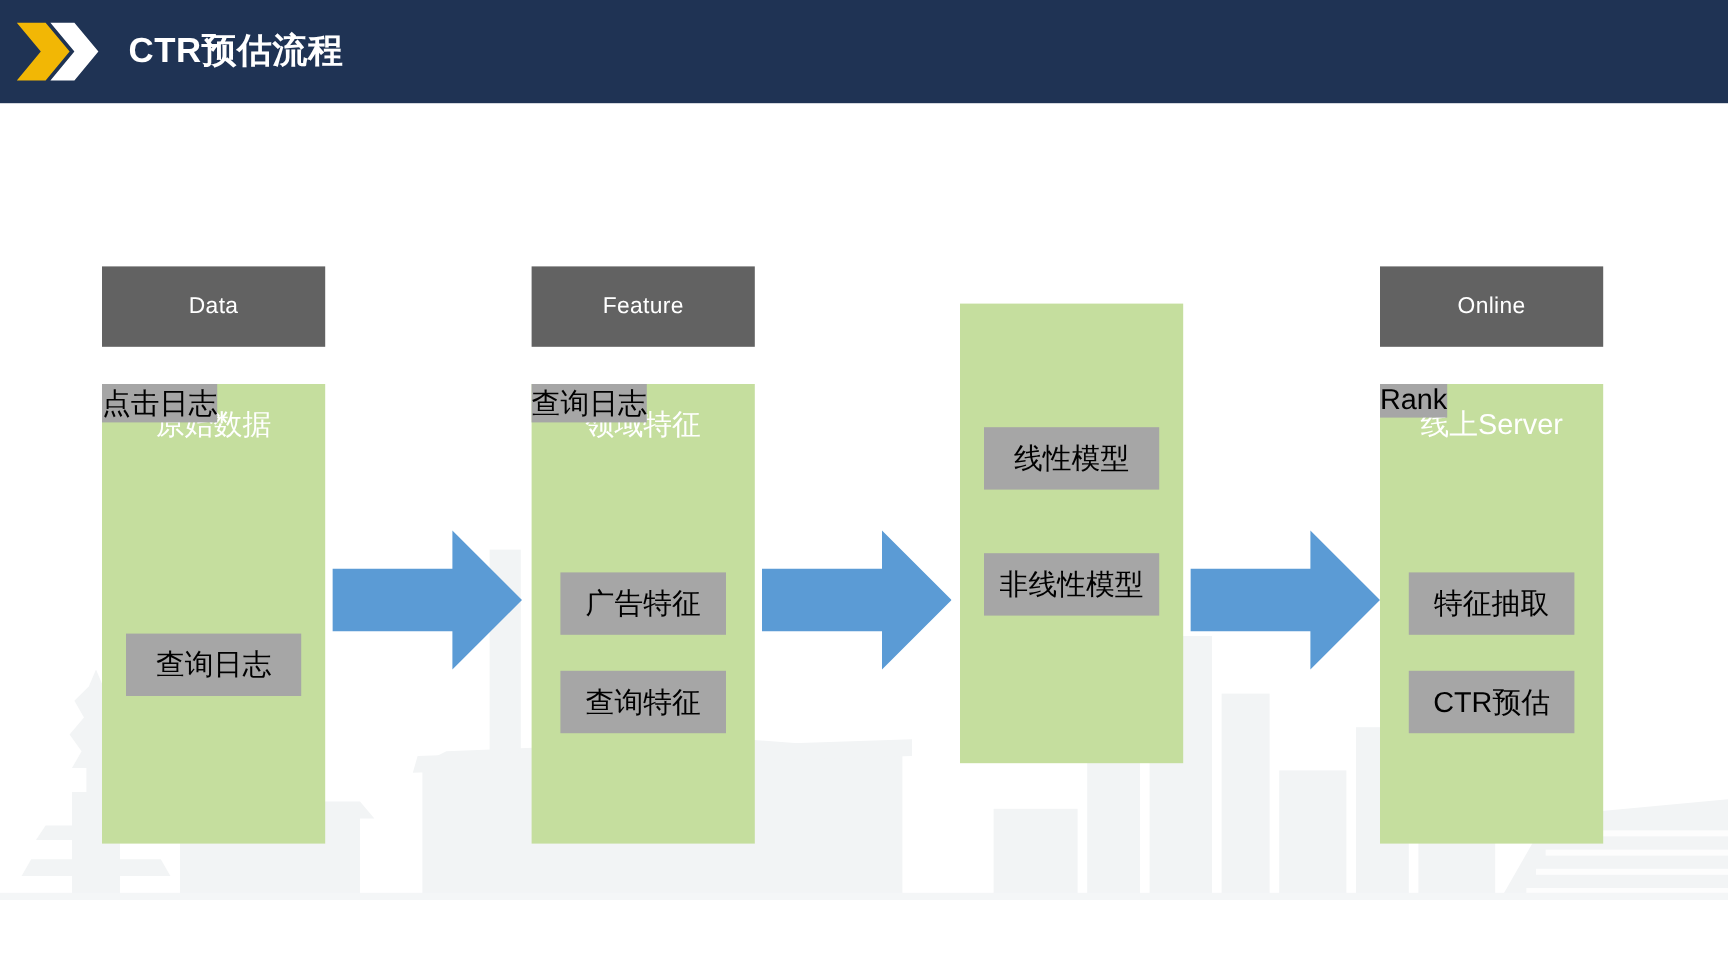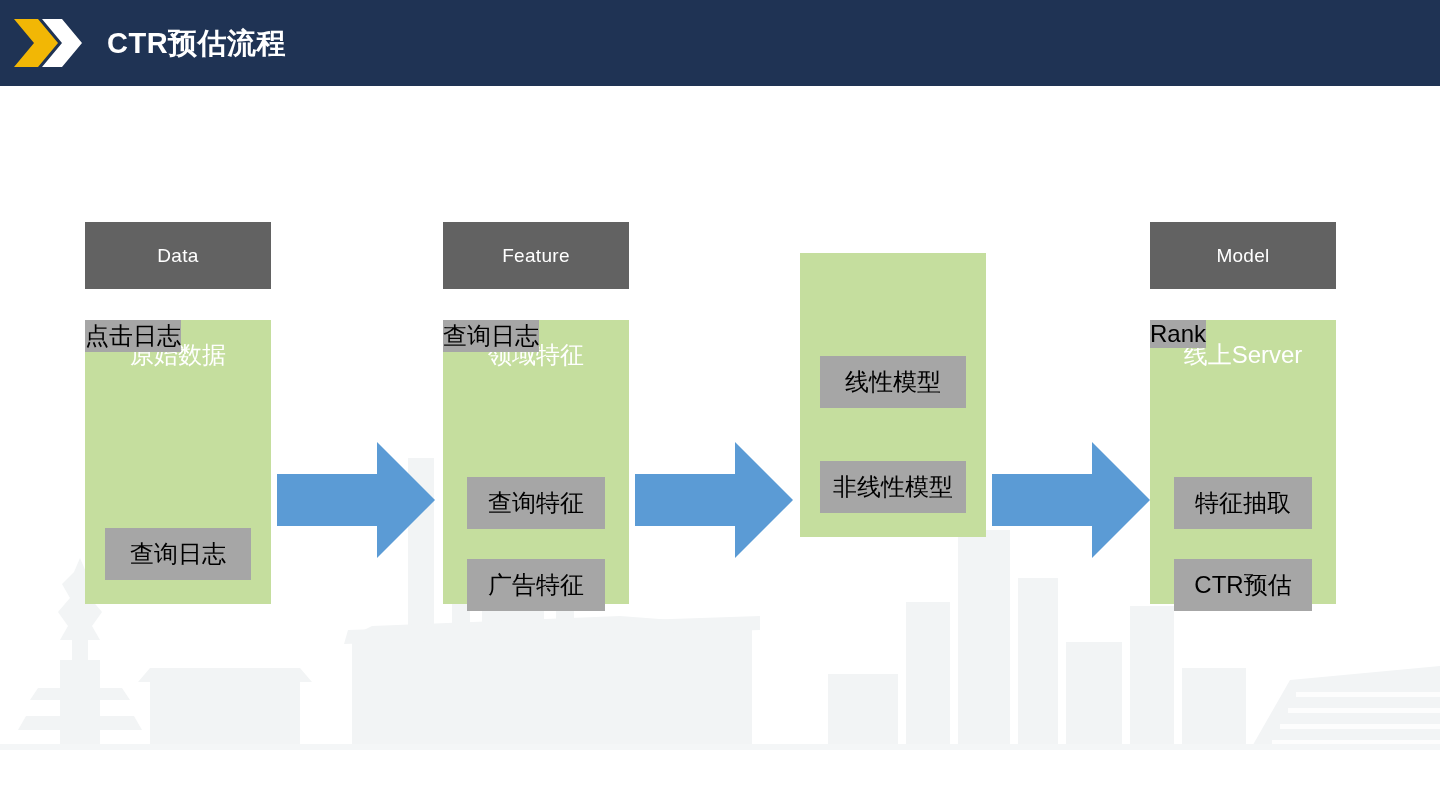--- a/index.html
+++ b/index.html
@@ -75,21 +75,21 @@
     background: #626262;
     color: #ffffff;
     font-size: 19px;
     display: flex;
     align-items: center;
     justify-content: center;
     letter-spacing: 0.3px;
   }
   .col-body {
     margin-top: 31px;
-    height: 284px;
+    height: 383px;
     background: #c5de9e;
     position: relative;
   }
   .col-body-title {
     position: absolute;
     left: 0;
     right: 0;
     top: 22px;
     text-align: center;
     color: #ffffff;
@@ -200,43 +200,43 @@
     </div>
 
     <svg class="arrow" style="left:277px;" viewBox="0 0 158 120">
       <path d="M0 34 L100 34 L100 2 L158 60 L100 118 L100 86 L0 86 Z" fill="#5b9bd5"></path>
     </svg>
 
     <div class="column" style="left:443px;">
       <div class="col-head">Feature</div>
       <div class="col-body chips-3">
         <div class="col-body-title">领域特征</div>
+        <div class="chip">广告特征</div>
         <div class="chip">查询特征</div>
-        <div class="chip">广告特征</div>
         <div class="chip">查询日志</div>
       </div>
     </div>
 
     <svg class="arrow" style="left:635px;" viewBox="0 0 158 120">
       <path d="M0 34 L100 34 L100 2 L158 60 L100 118 L100 86 L0 86 Z" fill="#5b9bd5"></path>
     </svg>
 
     <div class="column" style="left:800px;">
       <div class="col-body chips-2">
         <div class="chip">线性模型</div>
         <div class="chip">非线性模型</div>
       </div>
     </div>
 
     <svg class="arrow" style="left:992px;" viewBox="0 0 158 120">
       <path d="M0 34 L100 34 L100 2 L158 60 L100 118 L100 86 L0 86 Z" fill="#5b9bd5"></path>
     </svg>
 
     <div class="column" style="left:1150px;">
-      <div class="col-head">Model</div>
+      <div class="col-head">Online</div>
       <div class="col-body chips-3">
         <div class="col-body-title">线上Server</div>
         <div class="chip">特征抽取</div>
         <div class="chip">CTR预估</div>
         <div class="chip">Rank</div>
       </div>
     </div>
 
   </div>
 </div>

